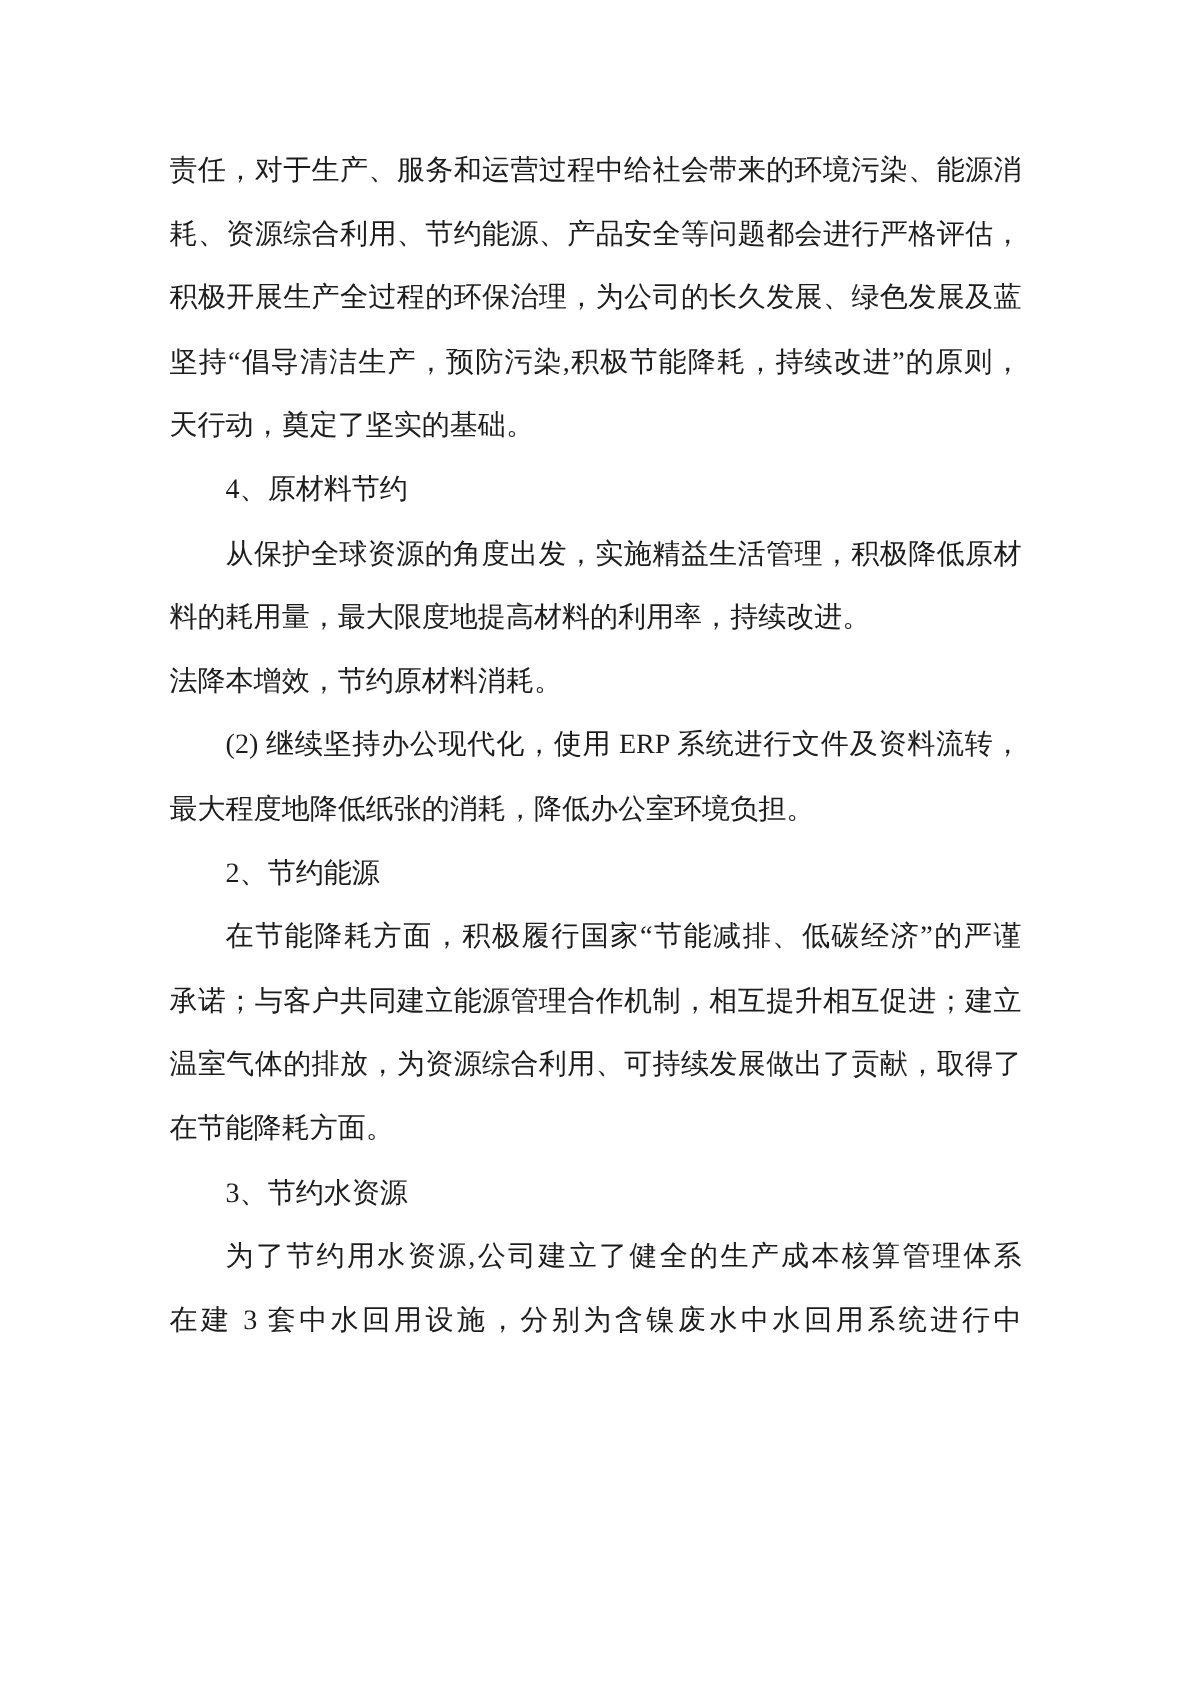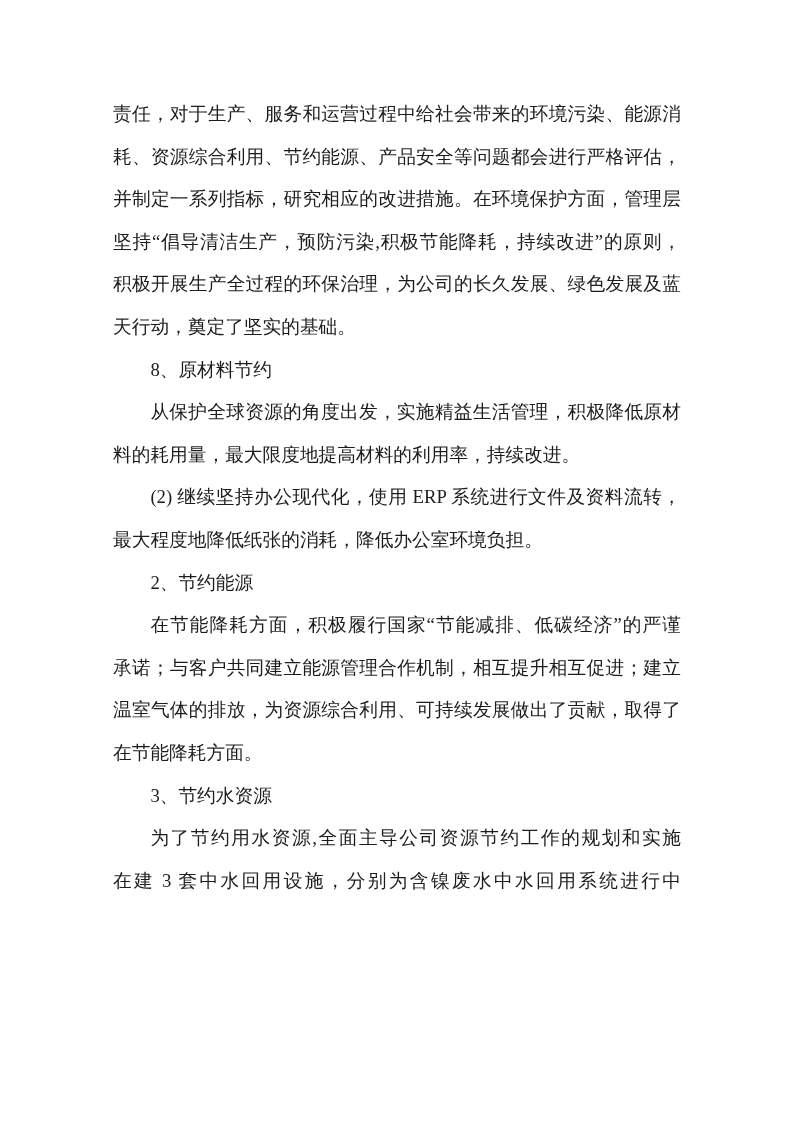--- a/index.html
+++ b/index.html
@@ -46,31 +46,31 @@
     text-indent: 2em;
   }
 </style>
 </head>
 <body>
 
 <div class="page">
   <div class="text-block">
     <div class="line jf">责任，对于生产、服务和运营过程中给社会带来的环境污染、能源消</div>
     <div class="line jf">耗、资源综合利用、节约能源、产品安全等问题都会进行严格评估，</div>
-    <div class="line jf">并制定一系列指标，研究相应的改进措施。在环境保护方面，管理层</div>
+    <div class="line jf">积极开展生产全过程的环保治理，为公司的长久发展、绿色发展及蓝</div>
     <div class="line jf">坚持“倡导清洁生产，预防污染,积极节能降耗，持续改进”的原则，</div>
-    <div class="line jf">积极开展生产全过程的环保治理，为公司的长久发展、绿色发展及蓝</div>
     <div class="line">天行动，奠定了坚实的基础。</div>
-    <div class="line ind">8、原材料节约</div>
+    <div class="line ind">4、原材料节约</div>
     <div class="line ind jf">从保护全球资源的角度出发，实施精益生活管理，积极降低原材</div>
     <div class="line">料的耗用量，最大限度地提高材料的利用率，持续改进。</div>
+    <div class="line">法降本增效，节约原材料消耗。</div>
     <div class="line ind jf">(2) 继续坚持办公现代化，使用 ERP 系统进行文件及资料流转，</div>
     <div class="line">最大程度地降低纸张的消耗，降低办公室环境负担。</div>
     <div class="line ind">2、节约能源</div>
     <div class="line ind jf">在节能降耗方面，积极履行国家“节能减排、低碳经济”的严谨</div>
     <div class="line jf">承诺；与客户共同建立能源管理合作机制，相互提升相互促进；建立</div>
     <div class="line jf">温室气体的排放，为资源综合利用、可持续发展做出了贡献，取得了</div>
     <div class="line">在节能降耗方面。</div>
     <div class="line ind">3、节约水资源</div>
-    <div class="line ind jf">为了节约用水资源,全面主导公司资源节约工作的规划和实施</div>
+    <div class="line ind jf">为了节约用水资源,公司建立了健全的生产成本核算管理体系</div>
     <div class="line jf">在建 3 套中水回用设施，分别为含镍废水中水回用系统进行中</div>
   </div>
 </div>
 
 </body></html>

